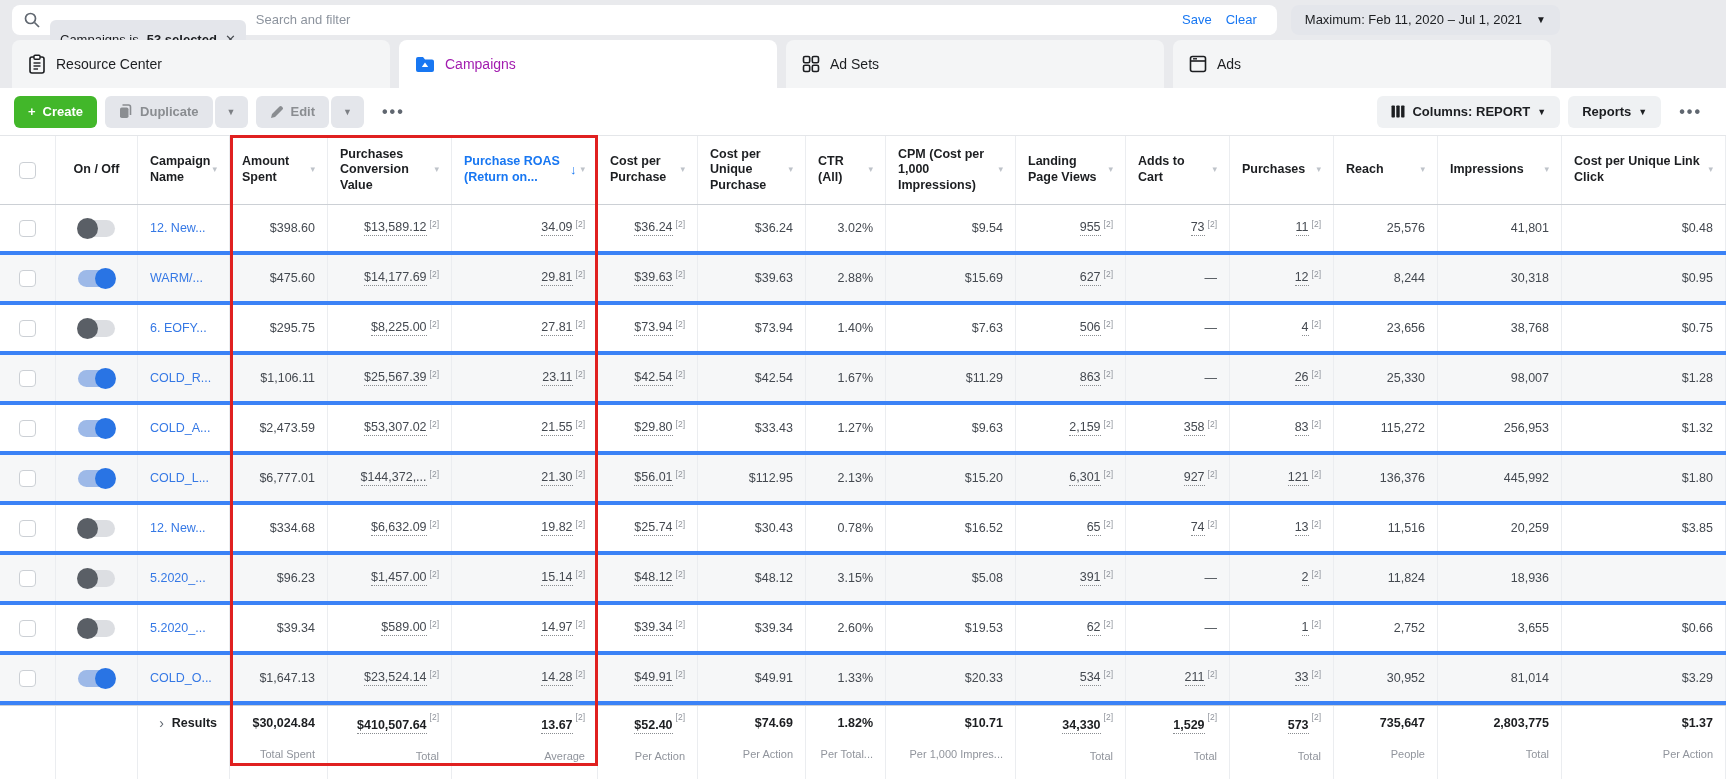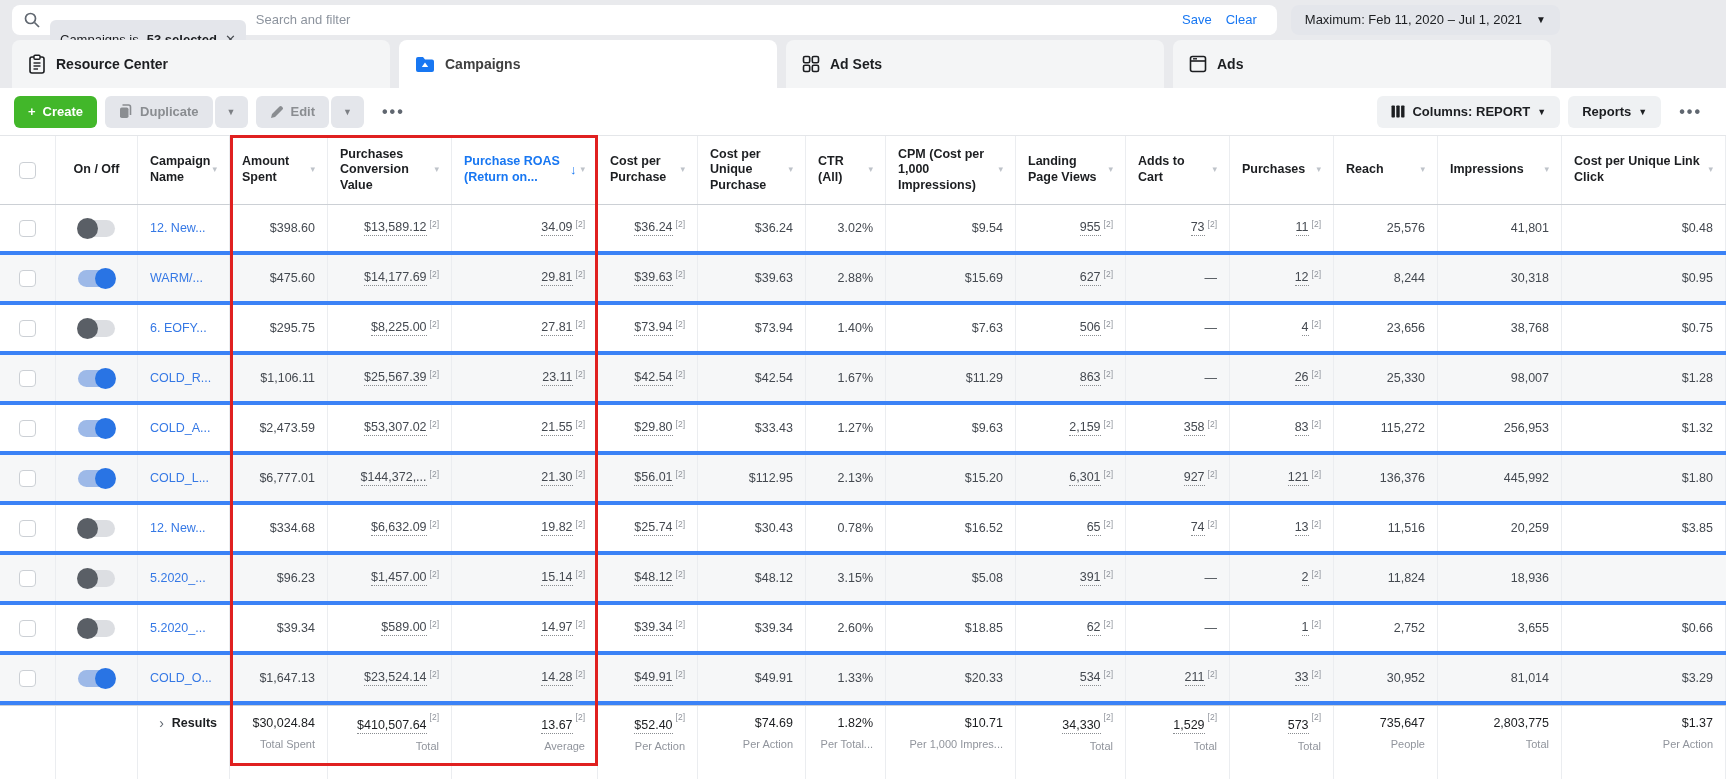--- a/index.html
+++ b/index.html
@@ -16,22 +16,22 @@
   .chip .x { color:#44484d; font-size:13px; cursor:pointer; }
   .search-ph { color:#8d949e; font-size:13px; flex:1; }
   .save-clear { display:flex; gap:14px; font-size:13px; color:#1877f2; padding-right:8px; }
   .save-clear span { cursor:pointer; }
   .date-pill { background:#e4e6eb; border-radius:8px; height:30px; display:flex; align-items:center; gap:14px; padding:0 14px; font-size:13px; white-space:nowrap; }
   .date-pill .caret { font-size:10px; color:#1c1e21; }
   .topbar-spacer { width:140px; }
 
   
   .tabbar { height:50px; display:flex; padding:2px 12px 0 12px; gap:9px; }
-  .tab { width:378px; display:flex; align-items:center; gap:10px; padding:0 16px; font-size:14px; font-weight:700; background:#f4f5f6; border-radius:8px 8px 0 0; cursor:pointer; }
-  .tab.active { background:#fff; color:#404040; }
+  .tab { width:378px; display:flex; align-items:center; gap:10px; padding:0 16px; font-size:14px; font-weight:400; background:#f4f5f6; border-radius:8px 8px 0 0; cursor:pointer; }
+  .tab.active { background:#fff; color:#a21caf; }
   .tab .ticon { display:flex; align-items:center; }
 
   
   .toolbar { height:47px; background:#fff; display:flex; align-items:center; padding:0 14px; gap:8px; }
   .btn { height:32px; border:none; border-radius:6px; font-family:inherit; font-size:13px; font-weight:700; display:flex; align-items:center; gap:7px; padding:0 14px; cursor:pointer; background:#e4e6eb; color:#8a8d91; }
   .btn.green { background:#42b72a; color:#fff; }
   .btn.caret-btn { padding:0 12px; font-size:9px; color:#7c7f84; }
   .btn-group { display:flex; gap:2px; }
   .more-dots { color:#606770; font-size:16px; font-weight:700; letter-spacing:2px; padding:0 10px; cursor:pointer; }
   .toolbar .spacer { flex:1; }
@@ -64,22 +64,22 @@
   .toggle.on  .knob { right:-1px; background:#2974e4; }
   .c-name { display:flex; align-items:center; }
   .name-link { color:#3578e5; font-size:12.5px; text-decoration:none; white-space:nowrap; cursor:pointer; }
   .c-num { display:flex; align-items:center; justify-content:flex-end; font-size:12.5px; color:#444950; text-align:right; }
   .val { white-space:nowrap; }
   .val.dotted { border-bottom:1px dotted #8a8d91; padding-bottom:1px; }
   sup.ref { font-size:8.5px; color:#90949c; margin-left:3px; position:relative; top:-4px; }
 
   .results-row { flex:1; min-height:70px; border-top:1px solid #ccd0d5; background:#fff; }
   .f-cell { flex-direction:column; align-items:flex-end; justify-content:flex-start; padding-top:10px; }
-  .f-cell .val { font-weight:400; color:#1c1e21; font-size:12.5px;margin-top:44px; }
-  .f-cell .sub { margin-top:8px; font-size:11px; color:#90949c; white-space:nowrap; }
+  .f-cell .val { font-weight:700; color:#1c1e21; font-size:12.5px;margin-top:44px; }
+  .f-cell .sub { margin-top:18px; font-size:11px; color:#90949c; white-space:nowrap; }
   .f-label-cell { display:flex; align-items:flex-start; justify-content:flex-end; gap:8px; padding-top:10px; font-size:12.5px; font-weight:700; }
   .f-chevron { color:#606770; font-weight:400; font-size:14px; line-height:1; cursor:pointer; }
 
   
   .highlight-box { position:absolute; left:230px; top:0; width:368px; height:calc(100% - 13px); border:3px solid #e02020; pointer-events:none; z-index:6; }
 
   
   .isvg { display:block; }
 </style>
 </head>
@@ -805,21 +805,21 @@
     <span class="val dotted">$39.34</span>
             <sup class="ref">[2]</sup>
   </div>
           <div class="cell c-num">
     <span class="val">$39.34</span>
   </div>
           <div class="cell c-num">
     <span class="val">2.60%</span>
   </div>
           <div class="cell c-num">
-    <span class="val">$18.85</span>
+    <span class="val">$19.53</span>
   </div>
           <div class="cell c-num">
     <span class="val dotted">62</span>
             <sup class="ref">[2]</sup>
   </div>
           <div class="cell c-num">
     <span class="val">—</span>
   </div>
           <div class="cell c-num">
     <span class="val dotted">1</span>

